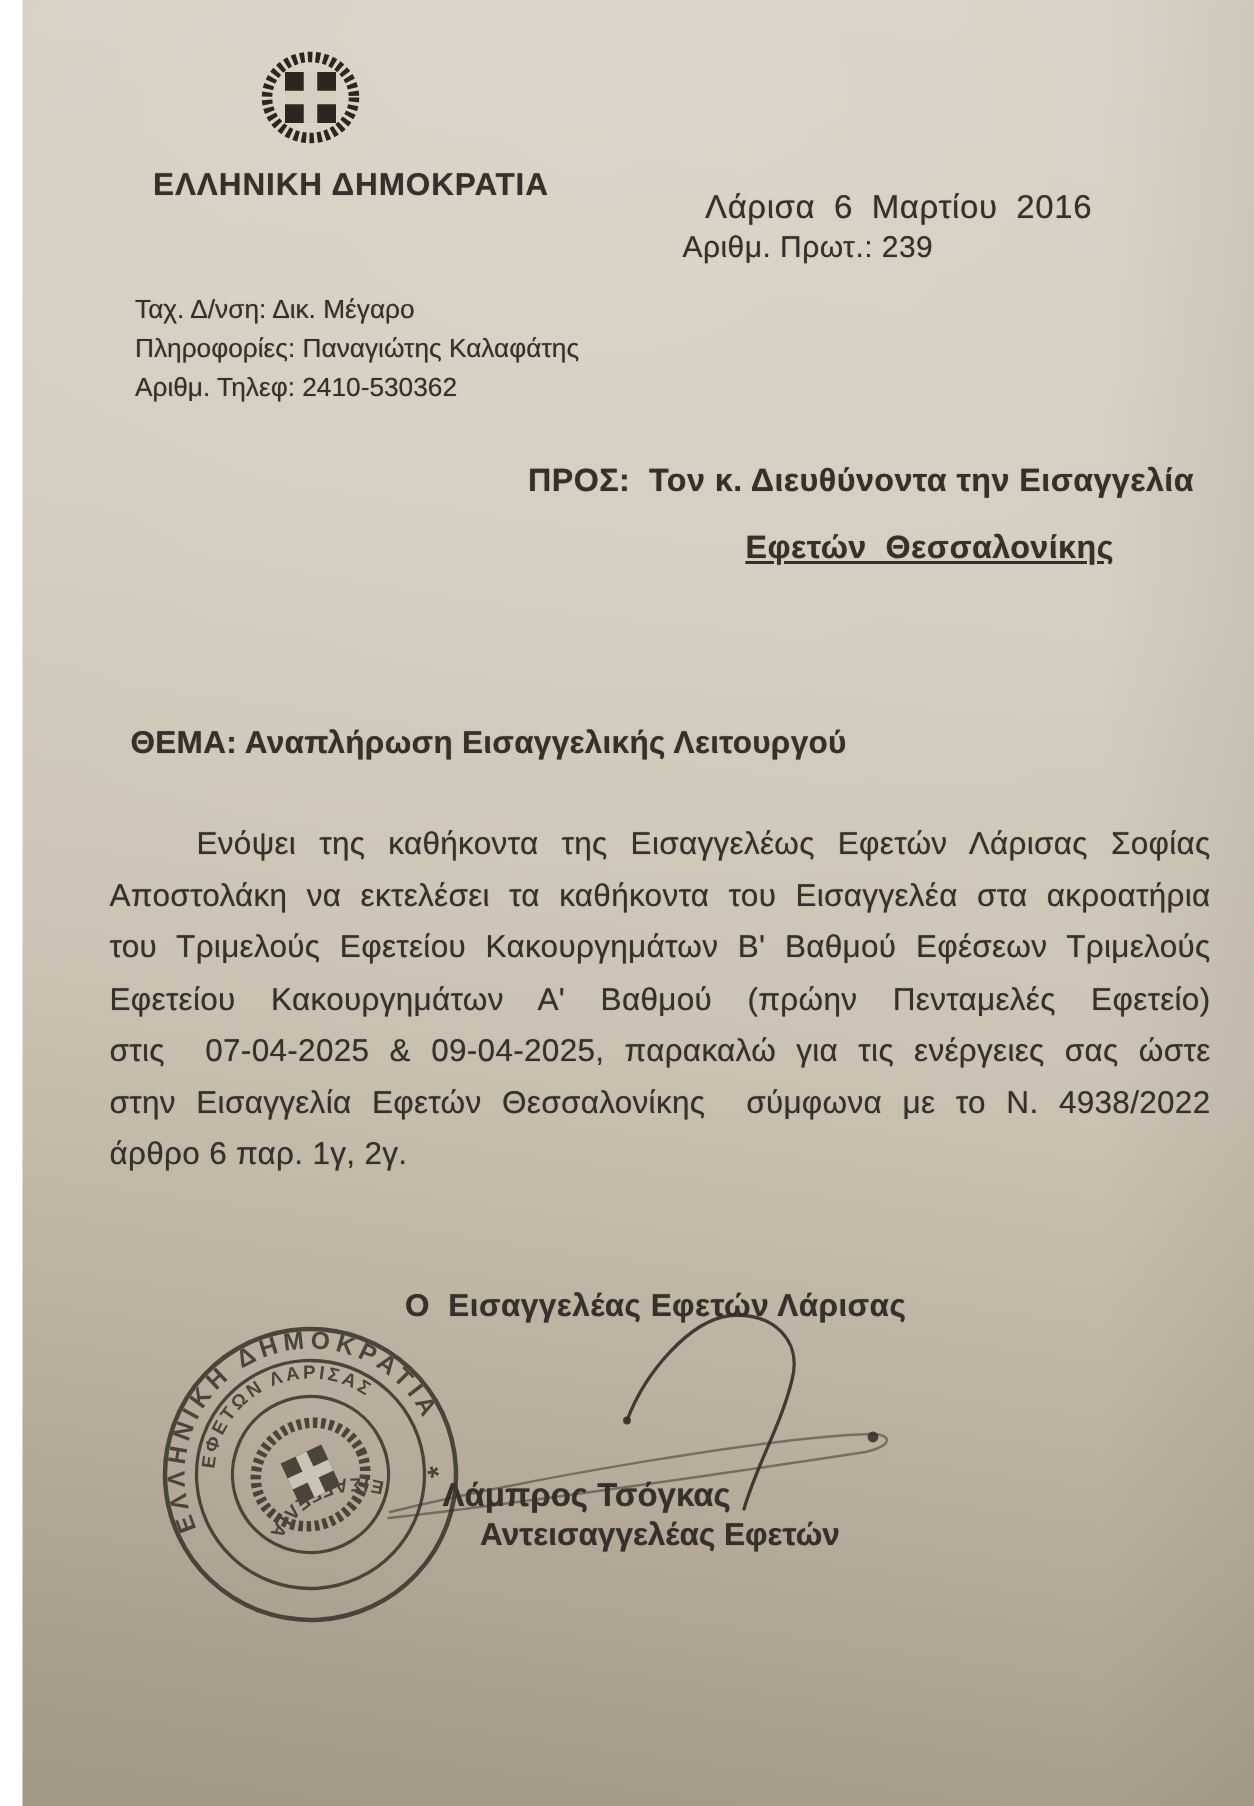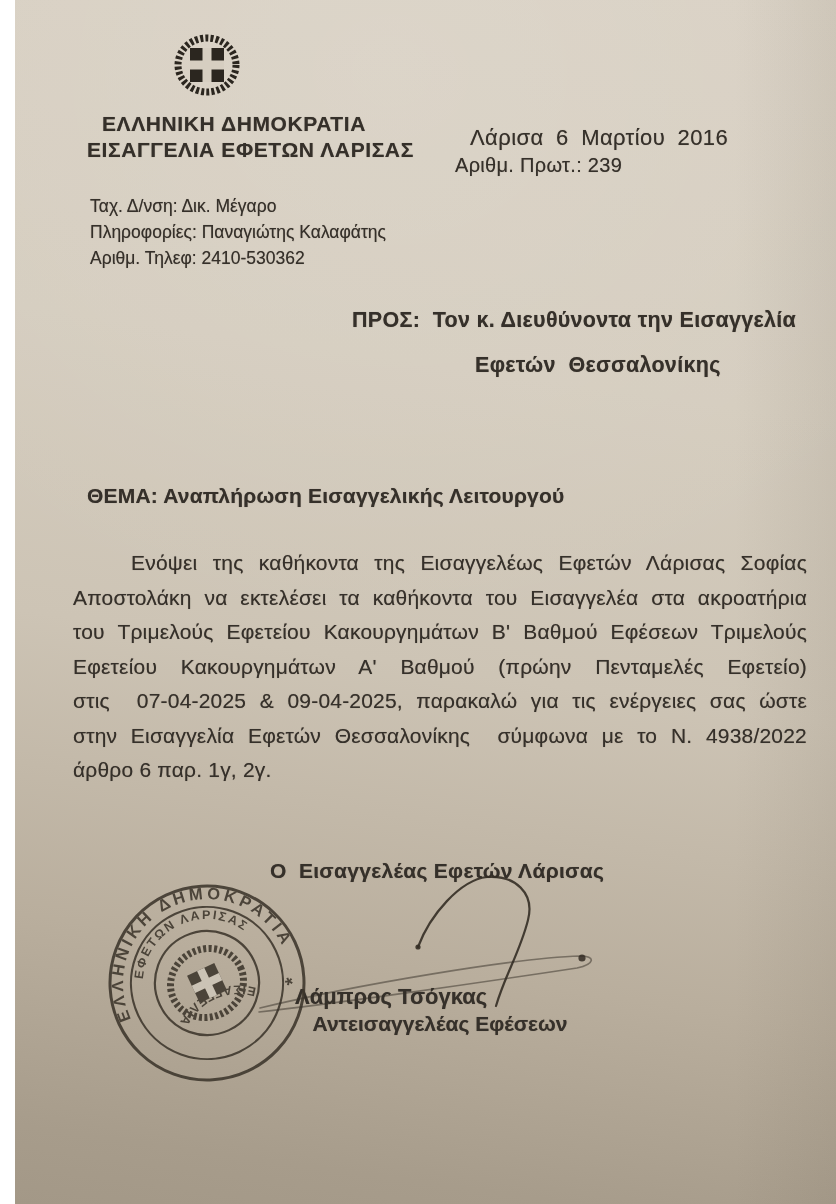--- a/index.html
+++ b/index.html
@@ -22,21 +22,21 @@
   .lh2{top:138px;left:72px;font-size:21px;font-weight:bold;letter-spacing:0.6px;}
   
   .date{top:125px;left:455px;font-size:22px;word-spacing:6px;letter-spacing:0.4px;}
   .prot{top:154px;left:440px;font-size:20px;letter-spacing:0.3px;}
   
   .c1{top:196px;left:75px;font-size:17.5px;}
   .c2{top:222px;left:75px;font-size:17.5px;}
   .c3{top:248px;left:75px;font-size:17.5px;}
   
   .pros1{top:308px;left:337px;font-size:21.5px;font-weight:bold;letter-spacing:0.3px;}
-  .pros2{top:353px;left:460px;font-size:21.5px;font-weight:bold;letter-spacing:0.3px;}
+  .pros2{top:353px;left:482px;font-size:21.5px;font-weight:bold;letter-spacing:0.3px;text-decoration:underline;}
   
   .thema{top:484px;left:72px;font-size:21px;font-weight:bold;letter-spacing:0.2px;}
   
   .body{top:546px;left:58px;width:734px;font-size:21px;letter-spacing:0.2px;}
   .bline{height:34.5px;line-height:34.5px;text-align:justify;text-align-last:justify;white-space:nowrap;}
   .bline.first{text-indent:58px;}
   .bline.last{text-align-last:left;white-space:normal;}
   
   .sigtitle{top:859px;left:255px;font-size:21px;font-weight:bold;letter-spacing:0.3px;}
   .signame{top:984px;left:280px;width:290px;text-align:left;font-size:22px;font-weight:bold;}
@@ -52,21 +52,20 @@
 <div class="page">
 
   <svg class="abs" style="left:159px;top:30px;" width="66" height="70" viewBox="0 0 66 70">
     <ellipse cx="33" cy="35" rx="29" ry="27" fill="none" stroke="#2b261f" stroke-width="7" stroke-dasharray="3 2.2"></ellipse>
     <rect x="16" y="18" width="34" height="34" fill="#2b261f"></rect>
     <rect x="28.5" y="18" width="9" height="34" fill="#d6cec1"></rect>
     <rect x="16" y="30.5" width="34" height="9" fill="#d6cec1"></rect>
   </svg>
 
   <div class="abs lh1 soft">ΕΛΛΗΝΙΚΗ ΔΗΜΟΚΡΑΤΙΑ</div>
-  <div class="abs lh2 soft">ΕΙΣΑΓΓΕΛΙΑ ΕΦΕΤΩΝ ΛΑΡΙΣΑΣ</div>
 
   <div class="abs date soft">Λάρισα 6 Μαρτίου 2016</div>
   <div class="abs prot soft">Αριθμ. Πρωτ.: 239</div>
 
   <div class="abs c1 soft">Ταχ. Δ/νση: Δικ. Μέγαρο</div>
   <div class="abs c2 soft">Πληροφορίες: Παναγιώτης Καλαφάτης</div>
   <div class="abs c3 soft">Αριθμ. Τηλεφ: 2410-530362</div>
 
   <div class="abs pros1 soft">ΠΡΟΣ:&nbsp; Τον κ. Διευθύνοντα την Εισαγγελία</div>
   <div class="abs pros2 soft">Εφετών&nbsp; Θεσσαλονίκης</div>
@@ -78,21 +77,21 @@
     <div class="bline">Αποστολάκη να εκτελέσει τα καθήκοντα του Εισαγγελέα στα ακροατήρια</div>
     <div class="bline">του Τριμελούς Εφετείου Κακουργημάτων Β' Βαθμού Εφέσεων Τριμελούς</div>
     <div class="bline">Εφετείου Κακουργημάτων Α' Βαθμού (πρώην Πενταμελές Εφετείο)</div>
     <div class="bline">στις&nbsp; 07-04-2025 &amp; 09-04-2025, παρακαλώ για τις ενέργειες σας ώστε</div>
     <div class="bline">στην Εισαγγελία Εφετών Θεσσαλονίκης&nbsp; σύμφωνα με το Ν. 4938/2022</div>
     <div class="bline last">άρθρο 6 παρ. 1γ, 2γ.</div>
   </div>
 
   <div class="abs sigtitle soft">Ο&nbsp; Εισαγγελέας Εφετών Λάρισας</div>
   <div class="abs signame soft">Λάμπρος Τσόγκας</div>
-  <div class="abs sigrole soft">Αντεισαγγελέας Εφέσεων</div>
+  <div class="abs sigrole soft">Αντεισαγγελέας Εφετών</div>
 
   <svg class="abs stamp" viewBox="0 0 230 230">
     <g transform="rotate(-25 115 115)" stroke="#3d362c" fill="none">
       <circle cx="115" cy="115" r="97" stroke-width="3"></circle>
       <circle cx="115" cy="115" r="76" stroke-width="2.2"></circle>
       <circle cx="115" cy="115" r="52" stroke-width="2.2"></circle>
       <path id="arcOuter" d="M 37.6 147.8 A 84 84 0 1 1 192.4 147.8" stroke="none"></path>
       <path id="arcInnerTop" d="M 57 142 A 64 64 0 1 1 173 142" stroke="none"></path>
       <path id="arcInnerBottom" d="M 167.4 151.7 A 64 64 0 0 0 62.6 151.7" stroke="none"></path>
       <text font-size="16.5" letter-spacing="3.5" fill="#3d362c" stroke="none">

